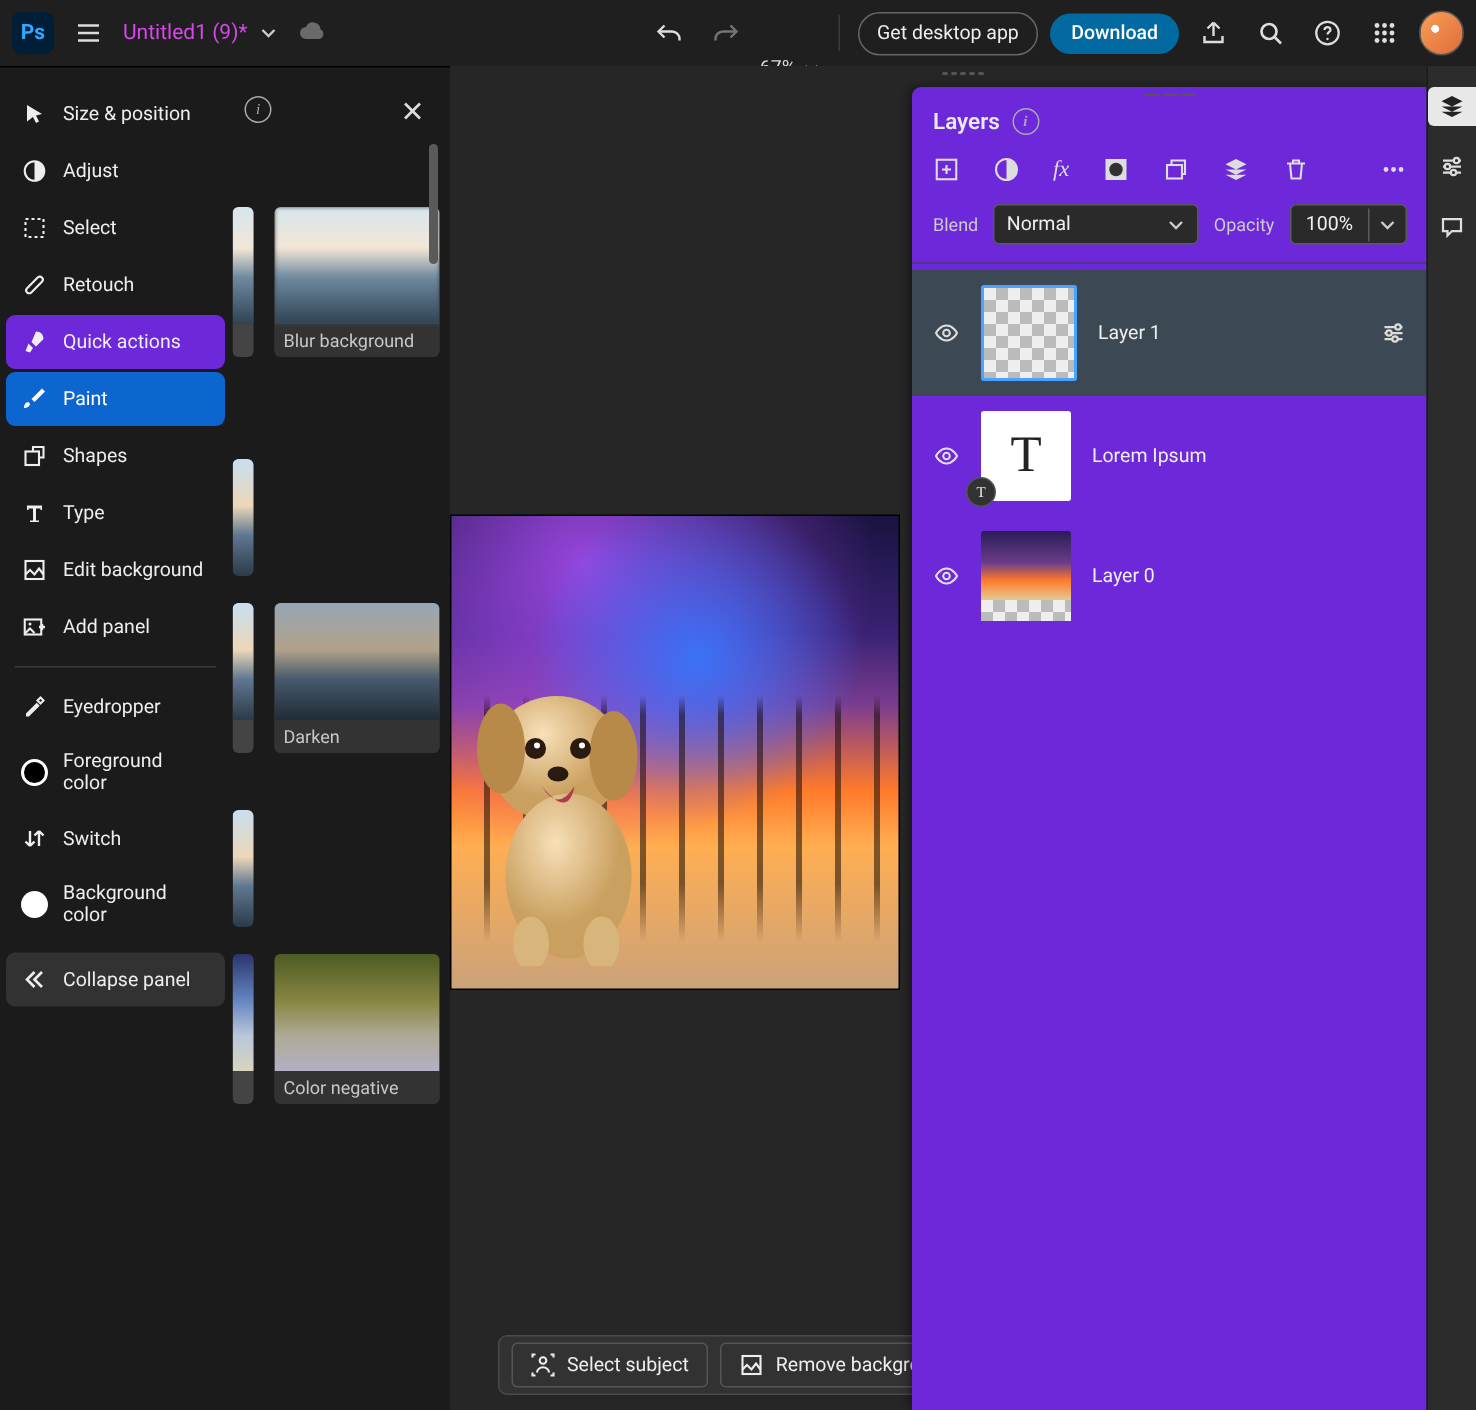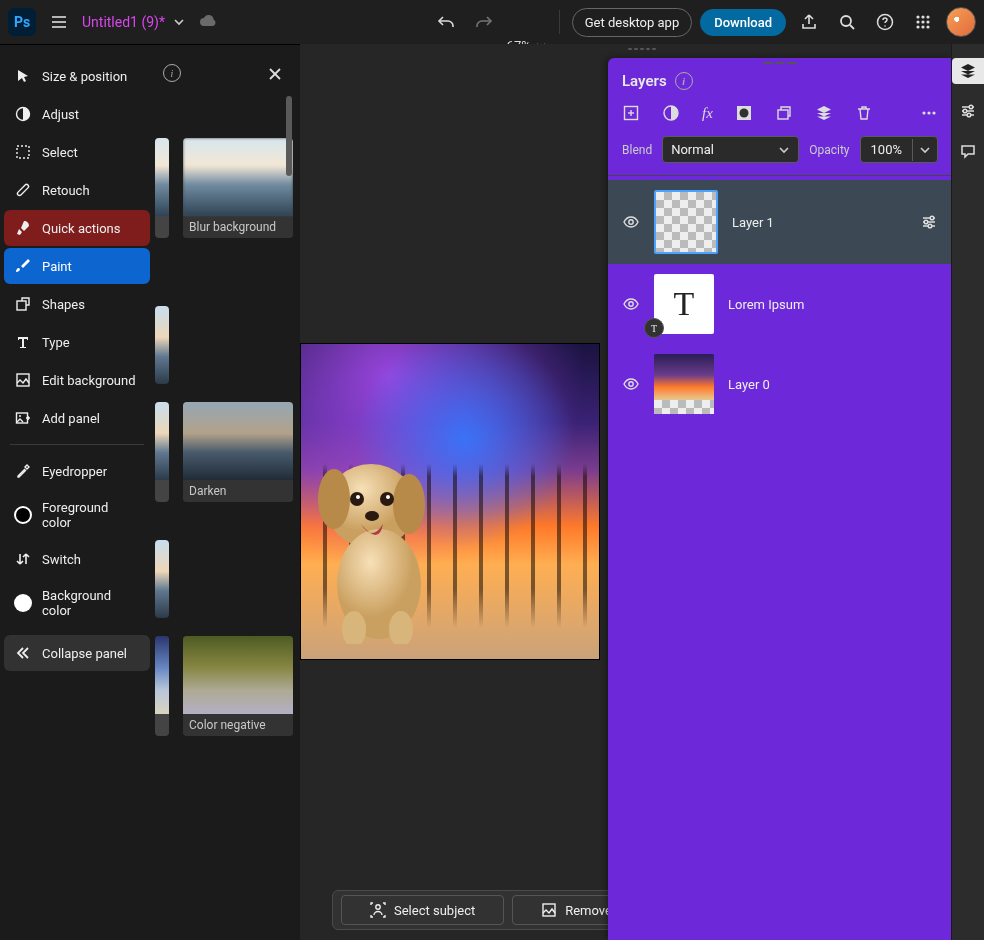--- a/index.html
+++ b/index.html
@@ -24,21 +24,21 @@
   .icon-btn{width:30px;height:30px;display:flex;align-items:center;justify-content:center;color:#ccc;border-radius:4px;}
   .spacer{flex:1}
   .zoom{color:#ddd;display:flex;align-items:center;gap:4px;font-size:13px;margin-top:47px;}
   .btn-outline{border:1px solid #666;border-radius:16px;padding:6px 12px;color:#eee;font-size:13px;}
   .btn-primary{background:#0369a1;border-radius:16px;padding:6px 14px;color:#fff;font-size:13px;font-weight:500;}
   .avatar{width:28px;height:28px;border-radius:50%;background:radial-gradient(circle at 35% 40%, #fff 0 10%, transparent 11%), linear-gradient(135deg,#f7a055,#e06b3c);border:1px solid #555;}
   
   .main{position:absolute;top:44px;bottom:0;left:0;right:0;}
   .left-tool-panel{position:absolute;left:4px;top:14px;width:146px;display:flex;flex-direction:column;gap:2px;z-index:5;}
   .tool-item{display:flex;align-items:center;gap:10px;padding:9px 10px;border-radius:6px;color:#eee;font-size:13px;}
-  .tool-item.hover{background:#7f1d1d;}
+  .tool-item.hover{background:#6d28d9;}
   .tool-item.active{background:var(--blue);color:#fff;}
   .tool-icon{width:18px;height:18px;flex:0 0 18px;display:flex;align-items:center;justify-content:center;}
   .fg-circle{width:18px;height:18px;border-radius:50%;background:#000;border:2px solid #fff;box-sizing:border-box;}
   .bg-circle{width:18px;height:18px;border-radius:50%;background:#fff;}
   .collapse-item{margin-top:6px;background:#323232;border-radius:6px;}
   
   .thumb-column{position:absolute;left:155px;top:14px;width:140px;bottom:0;overflow:hidden;z-index:3;}
   .thumb-header{position:absolute;top:0;left:0;right:0;height:44px;display:flex;justify-content:space-between;align-items:flex-start;padding:6px 8px 0 8px;}
   .thumb-close{position:absolute;top:8px;right:8px;width:20px;height:20px;color:#ddd;}
   .thumb-list{position:absolute;top:80px;left:0;right:0;display:flex;flex-direction:column;gap:4px;padding-left:0;}
@@ -64,21 +64,21 @@
     linear-gradient(180deg,#1a1340 0%,#3a2275 25%,#7a3c8f 40%,#ff7a2a 58%,#ffae52 70%,#caa27a 100%);
     overflow:hidden;}
   .palms{position:absolute;inset:0;background:
     repeating-linear-gradient(90deg, rgba(0,0,0,0) 0 22px, rgba(20,10,5,.55) 22px 26px);
     mask:linear-gradient(180deg,transparent 0 38%,#000 42% 78%,transparent 90%);
     -webkit-mask:linear-gradient(180deg,transparent 0 38%,#000 42% 78%,transparent 90%);
   }
   .dog{position:absolute;left:8px;top:100px;width:150px;height:200px;}
   
   .action-bar{position:absolute;left:32px;bottom:10px;height:38px;display:flex;align-items:center;gap:8px;background:#323232;border:1px solid #4a4a4a;border-radius:6px;padding:0 8px;}
-  .action-bar .btn{display:flex;align-items:center;gap:8px;border:1px solid #555;border-radius:4px;padding:6px 28px;color:#eee;font-size:13px;}
+  .action-bar .btn{display:flex;align-items:center;gap:8px;border:1px solid #555;border-radius:4px;padding:6px 12px;color:#eee;font-size:13px;}
   .action-bar .ib{width:28px;height:28px;display:flex;align-items:center;justify-content:center;color:#ddd;}
   .action-bar .divider{width:1px;height:24px;background:#555;}
   
   .right-strip{position:absolute;right:0;top:0;width:32px;bottom:0;background:#2c2c2c;border-left:1px solid #1a1a1a;display:flex;flex-direction:column;align-items:center;padding-top:14px;gap:14px;z-index:6;}
   .right-strip .ic{width:26px;height:26px;display:flex;align-items:center;justify-content:center;color:#ddd;}
   .right-strip .ic.active{background:#e8e8e8;color:#222;border-radius:4px 0 0 4px;width:32px;justify-content:center;}
   .grip{position:absolute;left:50%;top:4px;transform:translateX(-50%);width:34px;height:6px;display:flex;gap:2px;}
   .grip span{flex:1;height:2px;background:#555;border-radius:1px;}
   .layers-panel{position:absolute;right:32px;top:14px;width:344px;bottom:0;background:#6d28d9;border-top-left-radius:6px;z-index:5;box-shadow:-2px 0 6px rgba(0,0,0,.4);text-align:center;}
   .layers-head{display:flex;align-items:center;gap:8px;padding:14px 14px 10px 14px;font-size:15px;font-weight:600;}

